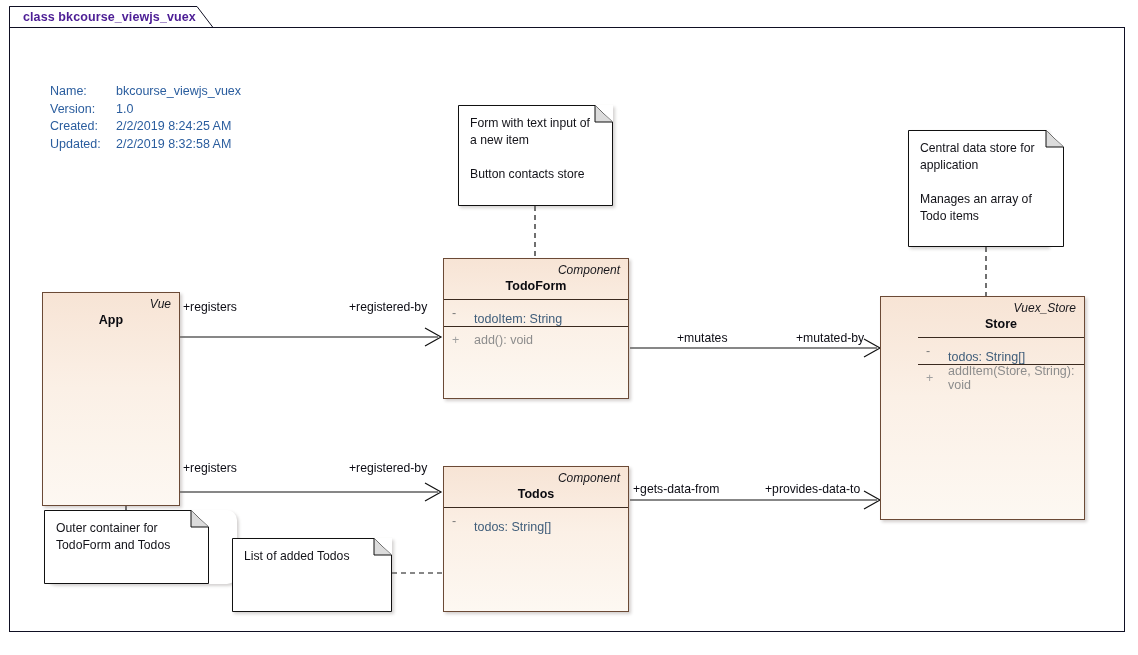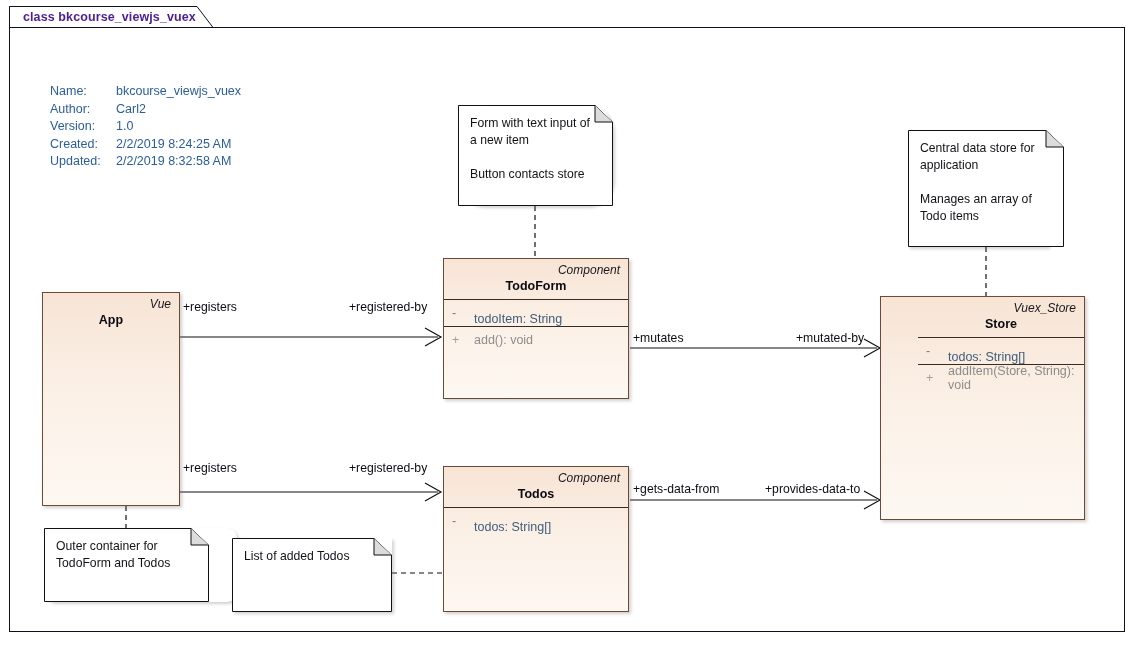--- a/index.html
+++ b/index.html
@@ -162,24 +162,20 @@
     </svg>
     <div class="frame-title">class bkcourse_viewjs_vuex</div>
   </div>
 
   <div class="meta">
     <div class="meta-row">
       <span class="meta-key">Name:</span>
       <span class="meta-val">bkcourse_viewjs_vuex</span>
     </div>
     <div class="meta-row">
-      <span class="meta-key">Author:</span>
-      <span class="meta-val">Carl2</span>
-    </div>
-    <div class="meta-row">
       <span class="meta-key">Version:</span>
       <span class="meta-val">1.0</span>
     </div>
     <div class="meta-row">
       <span class="meta-key">Created:</span>
       <span class="meta-val">2/2/2019 8:24:25 AM</span>
     </div>
     <div class="meta-row">
       <span class="meta-key">Updated:</span>
       <span class="meta-val">2/2/2019 8:32:58 AM</span>
@@ -213,21 +209,21 @@
     <line x1="126" y1="506" x2="126" y2="538" stroke="#111111" stroke-width="1.2" stroke-dasharray="5,4"></line>
     <line x1="392" y1="573" x2="443" y2="573" stroke="#111111" stroke-width="1.2" stroke-dasharray="5,4"></line>
   </svg>
 
   <div class="lbl" style="left:183px; top:300px;">+registers</div>
   <div class="lbl" style="left:349px; top:300px;">+registered-by</div>
 
   <div class="lbl" style="left:183px; top:461px;">+registers</div>
   <div class="lbl" style="left:349px; top:461px;">+registered-by</div>
 
-  <div class="lbl" style="left:633px; top:331px;">+mutates</div>
+  <div class="lbl" style="left:633px; top:331px;padding-left:44px;">+mutates</div>
   <div class="lbl" style="left:796px; top:331px;">+mutated-by</div>
 
   <div class="lbl" style="left:633px; top:482px;">+gets-data-from</div>
   <div class="lbl" style="left:765px; top:482px;">+provides-data-to</div>
 
   <div class="cls" style="left:42px; top:292px; width:138px; height:214px;">
     <div class="cls-head">
       <div class="cls-stereo">Vue</div>
       <div class="cls-name">App</div>
     </div>
@@ -272,21 +268,21 @@
       <span class="vis">-</span>
       <span class="txt">todos: String[]</span>
     </div>
     <div class="cls-sep"></div>
     <div class="cls-feature cls-op">
       <span class="vis">+</span>
       <span class="txt">addItem(Store, String): void</span>
     </div>
   </div>
 
-  <div class="note" style="left:458px; top:105px; width:155px; height:101px;border-radius:26px;">
+  <div class="note" style="left:458px; top:105px; width:155px; height:101px;">
     <svg width="155" height="101" viewBox="0 0 155 101">
       <path d="M 0.5 0.5 L 137 0.5 L 154.5 17 L 154.5 100.5 L 0.5 100.5 Z" fill="#ffffff" stroke="#111111" stroke-width="1"></path>
       <path d="M 137 0.5 L 137 17 L 154.5 17" fill="#dcdcdc" stroke="#111111" stroke-width="1"></path>
     </svg>
     <div class="note-text">Form with text input of
 a new item
 
 Button contacts store</div>
   </div>
 
@@ -295,21 +291,21 @@
       <path d="M 0.5 0.5 L 138 0.5 L 155.5 17 L 155.5 116.5 L 0.5 116.5 Z" fill="#ffffff" stroke="#111111" stroke-width="1"></path>
       <path d="M 138 0.5 L 138 17 L 155.5 17" fill="#dcdcdc" stroke="#111111" stroke-width="1"></path>
     </svg>
     <div class="note-text">Central data store for
 application
 
 Manages an array of
 Todo items</div>
   </div>
 
-  <div class="note" style="left:44px; top:528px; width:193px; height:74px;border-radius:10px;">
+  <div class="note" style="left:44px; top:510px; width:193px; height:74px;border-radius:10px;">
     <svg width="165" height="74" viewBox="0 0 165 74">
       <path d="M 0.5 0.5 L 147 0.5 L 164.5 17 L 164.5 73.5 L 0.5 73.5 Z" fill="#ffffff" stroke="#111111" stroke-width="1"></path>
       <path d="M 147 0.5 L 147 17 L 164.5 17" fill="#dcdcdc" stroke="#111111" stroke-width="1"></path>
     </svg>
     <div class="note-text">Outer container for
 TodoForm and Todos</div>
   </div>
 
   <div class="note" style="left:232px; top:538px; width:160px; height:74px;">
     <svg width="160" height="74" viewBox="0 0 160 74">

